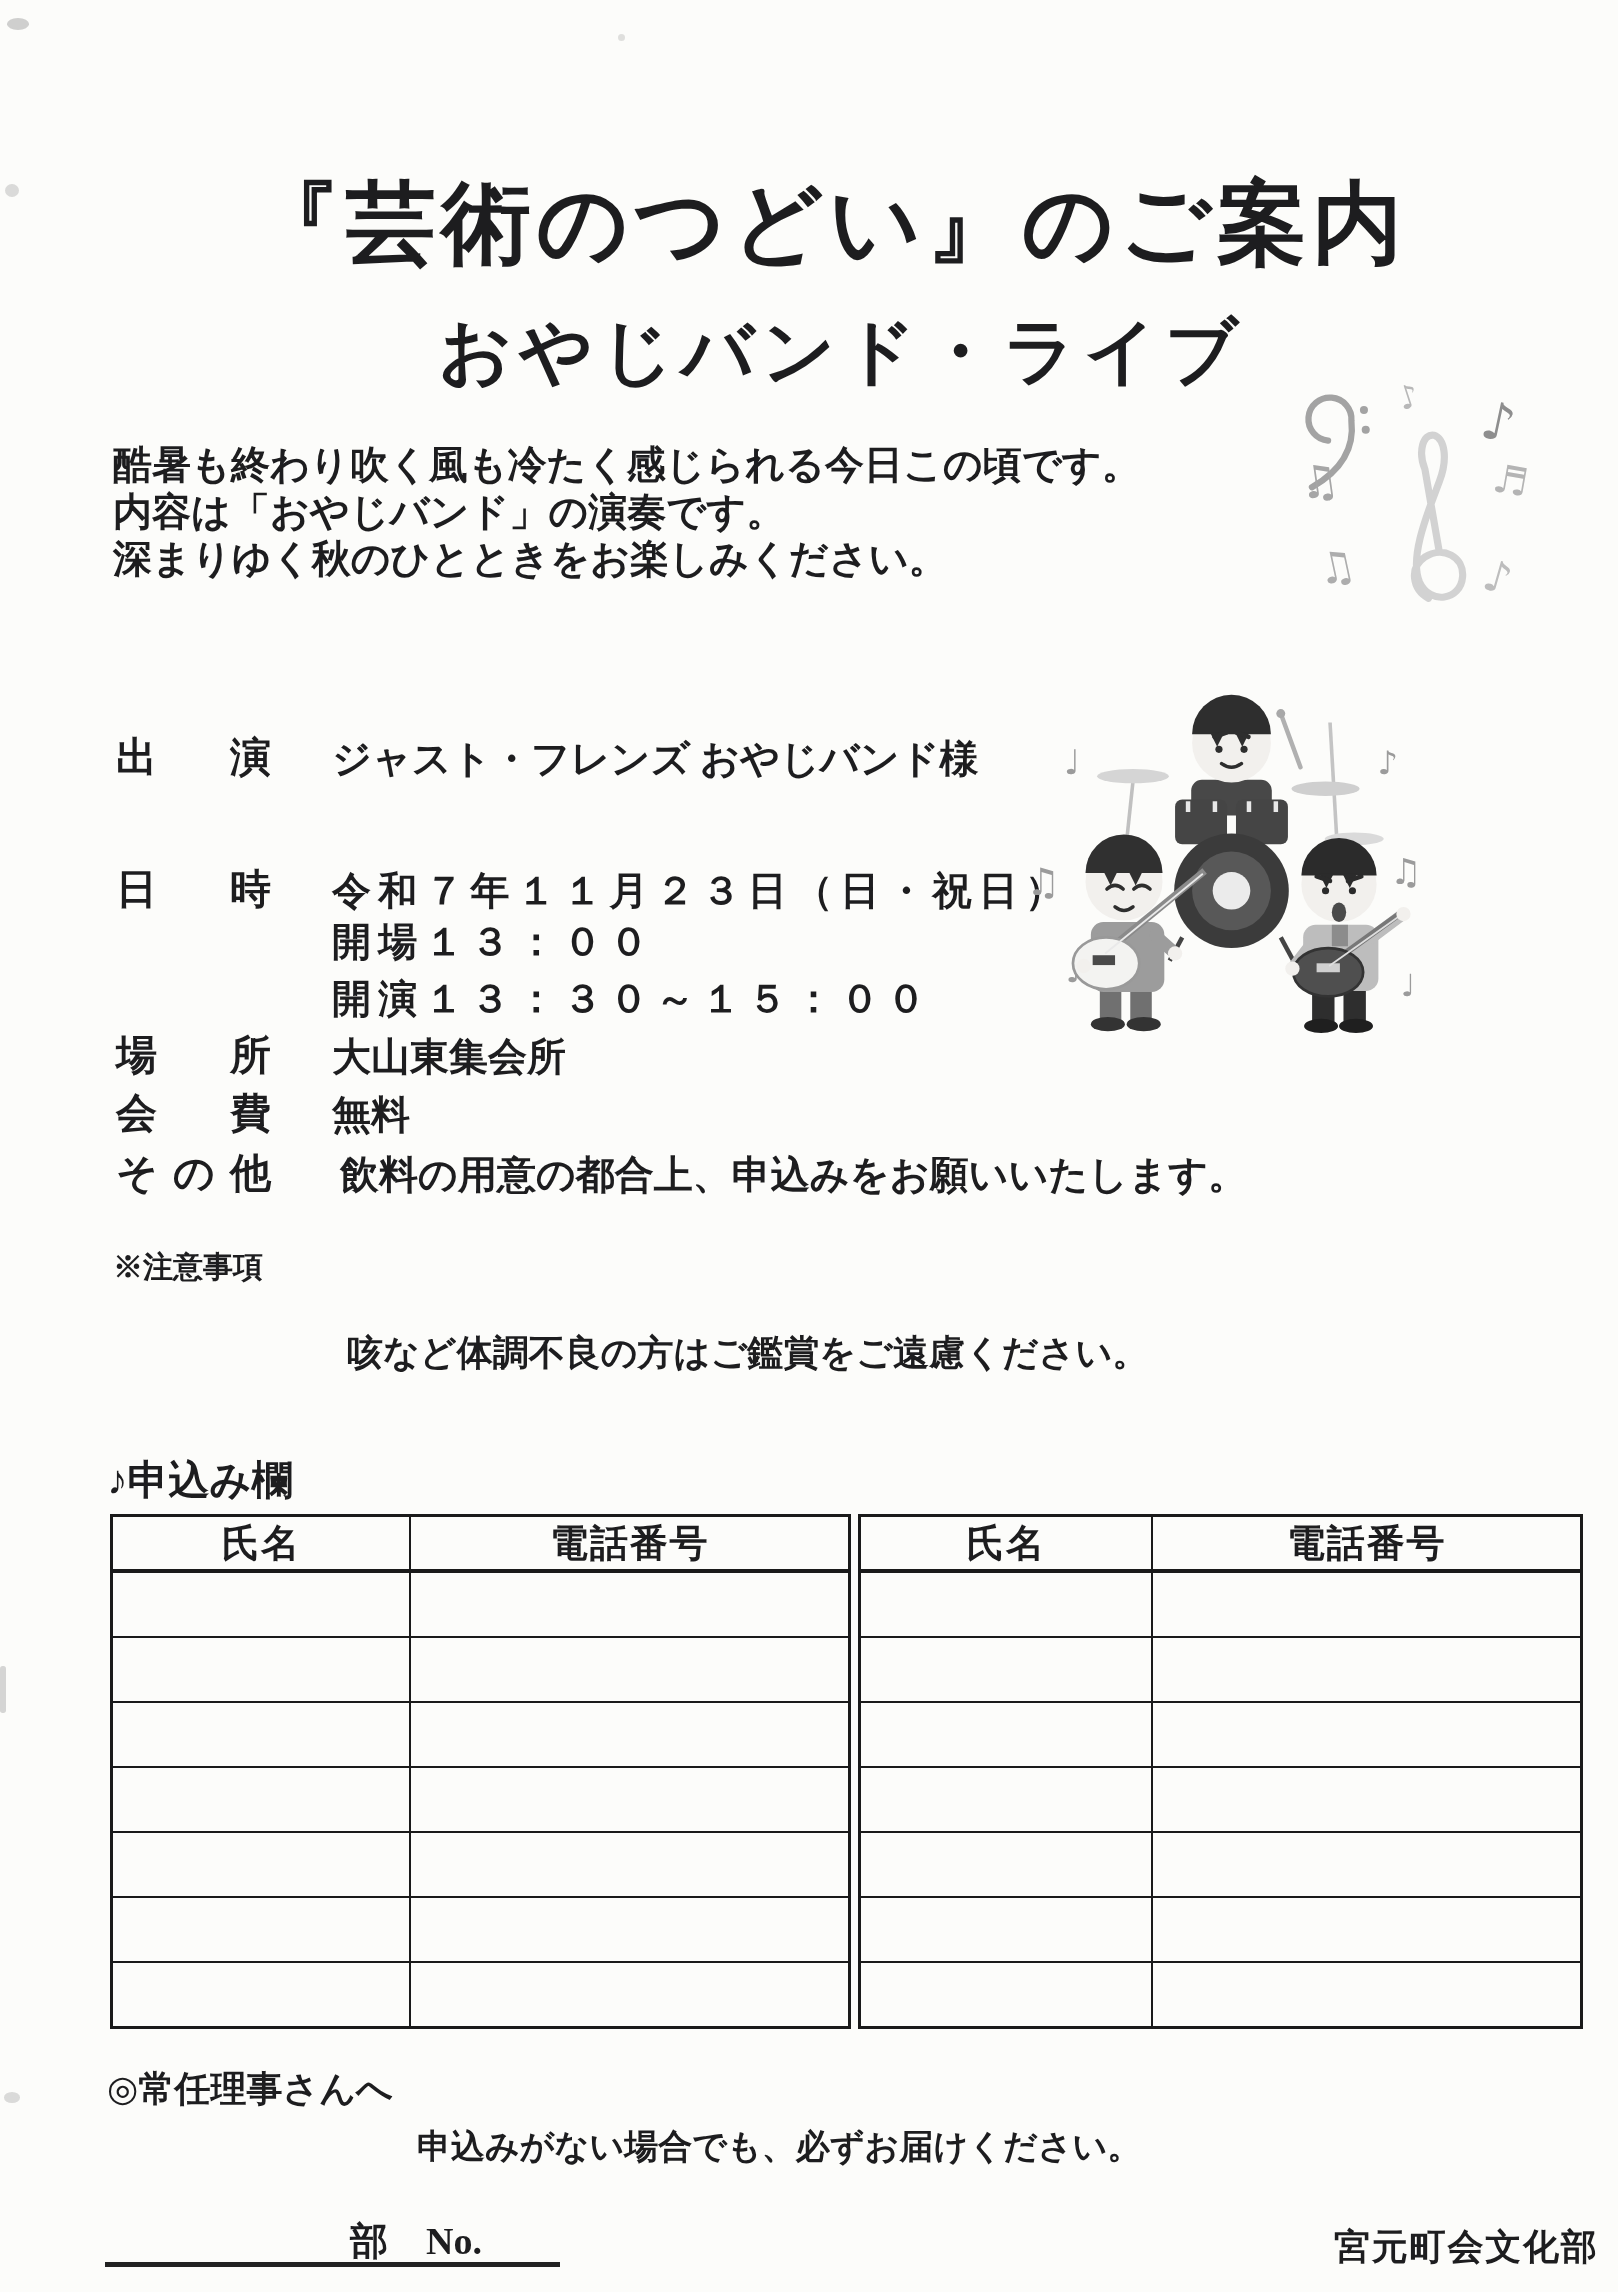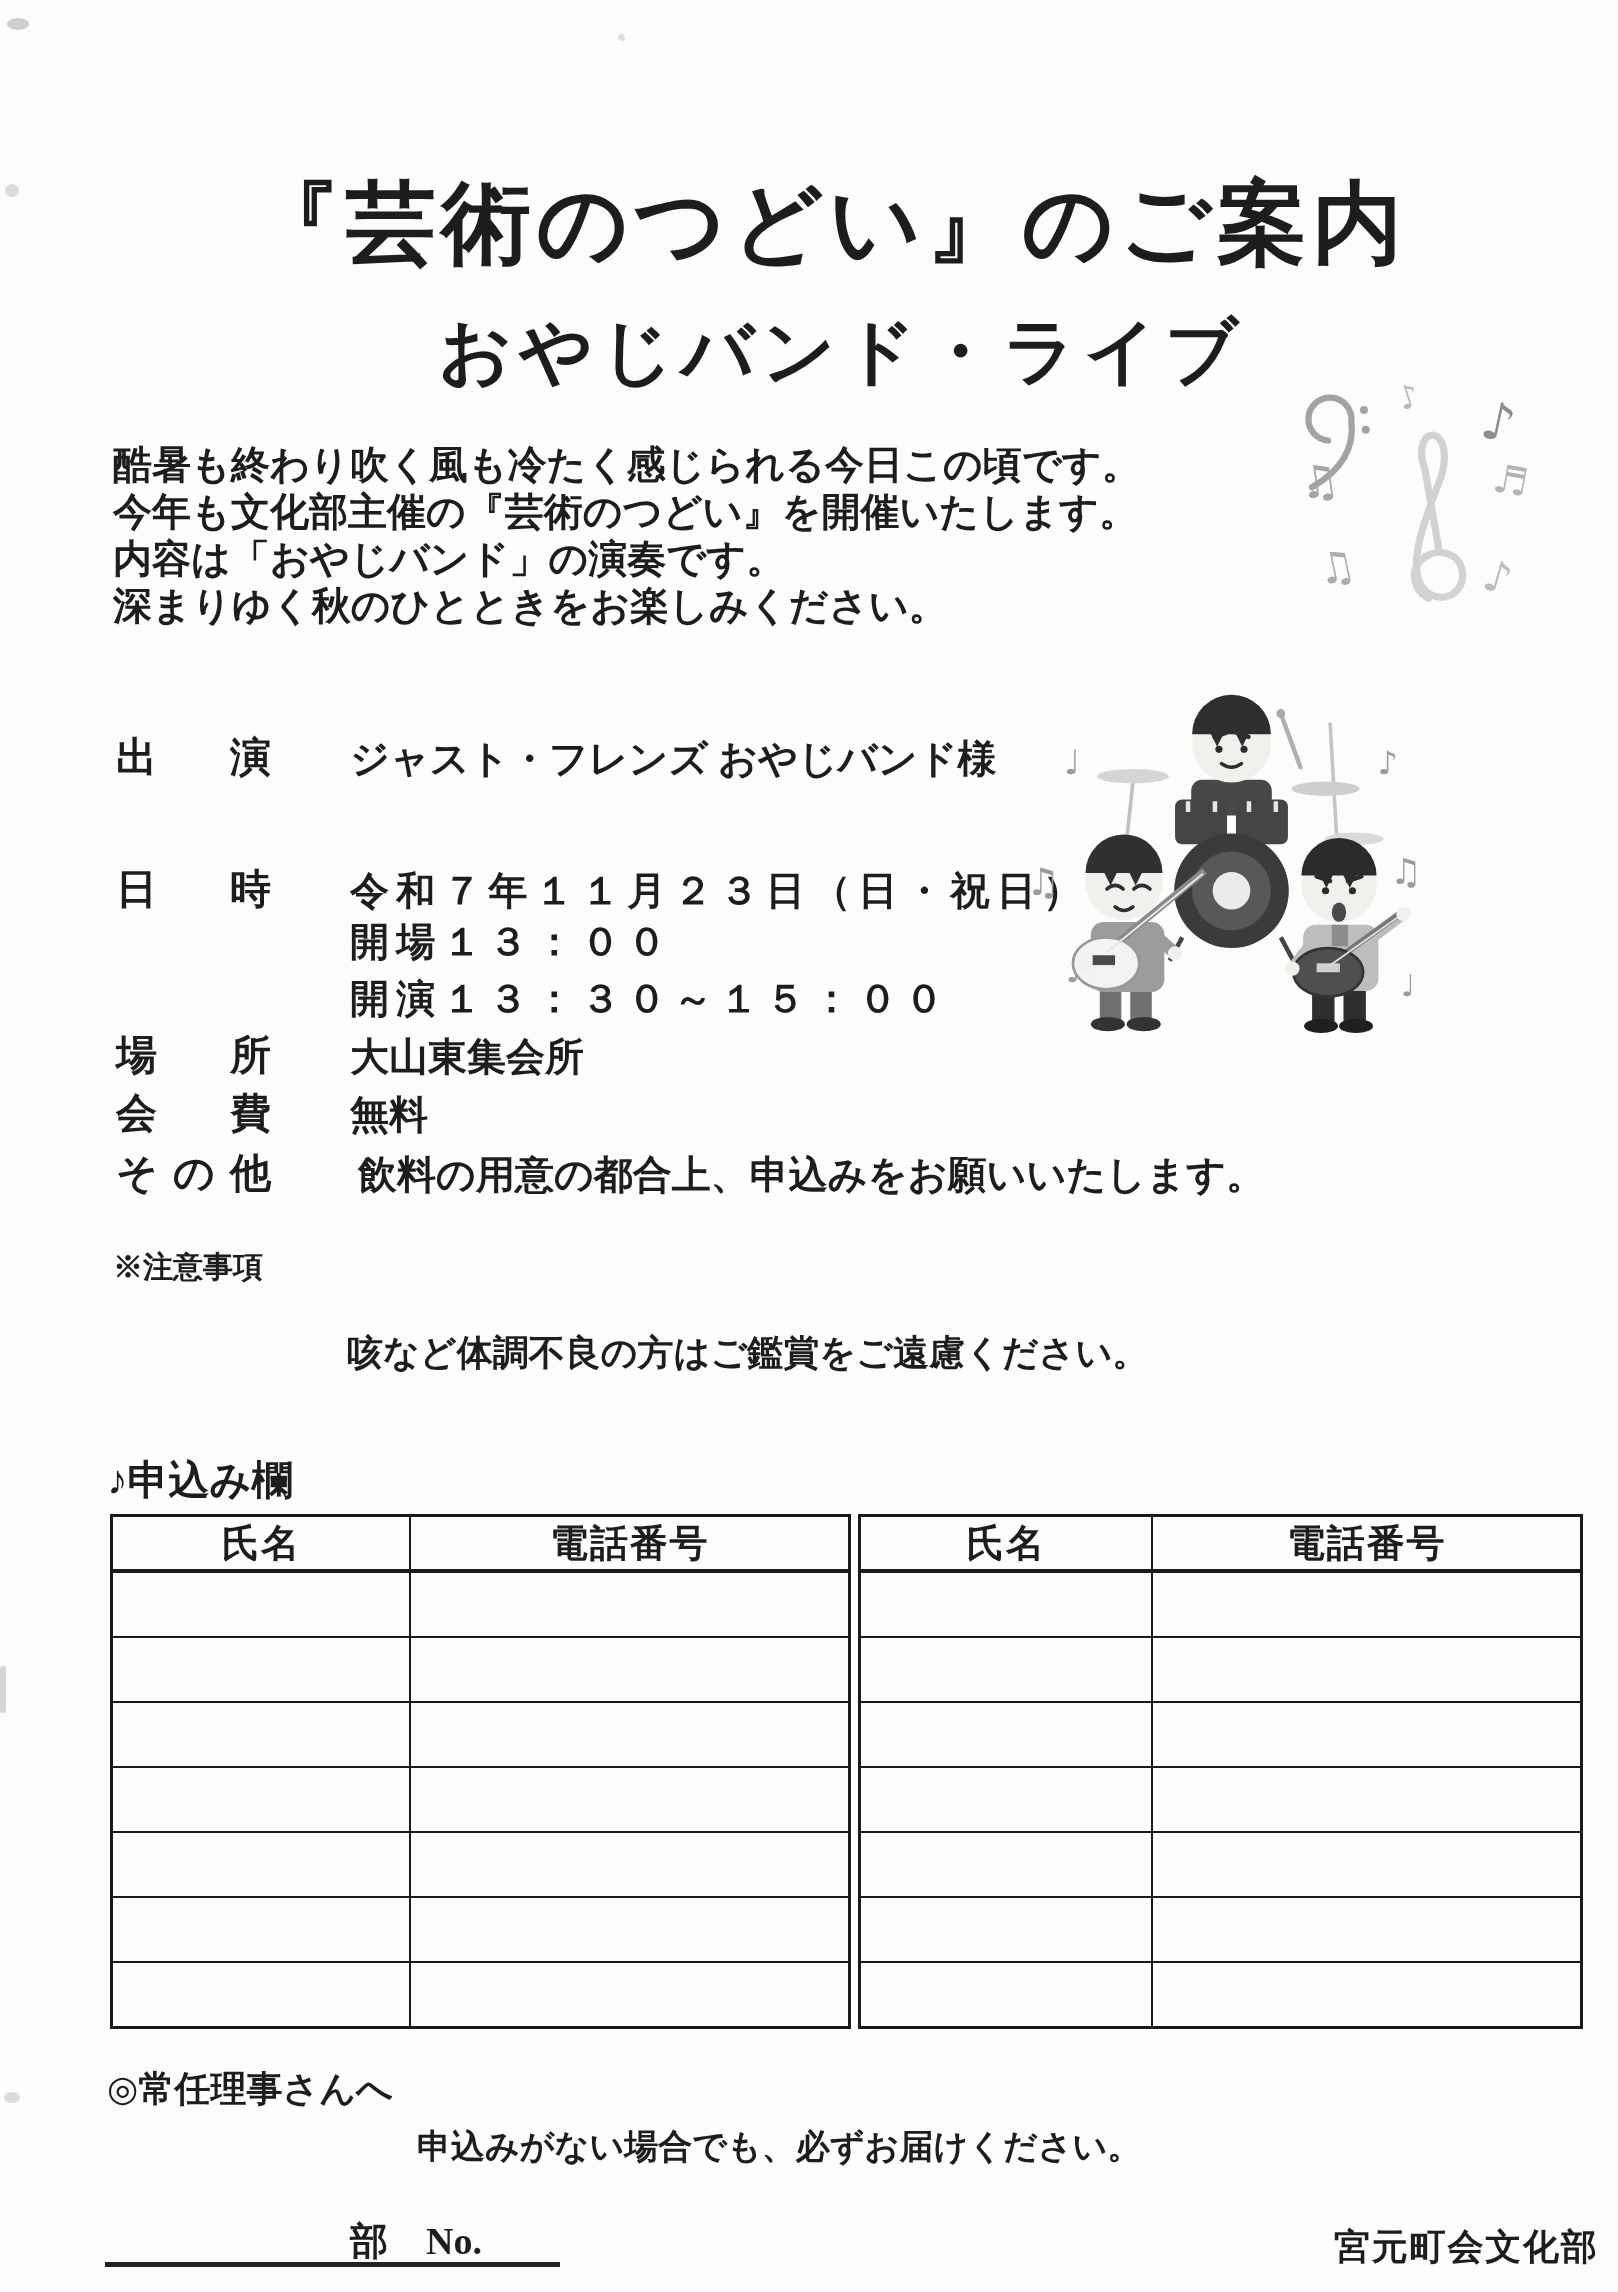--- a/index.html
+++ b/index.html
@@ -16,21 +16,21 @@
          text-align:center;font-size:90px;letter-spacing:5.4px;white-space:nowrap;}
   .subtitle{top:304px;left:0;width:1596px;padding-left:88px;box-sizing:border-box;
             text-align:center;font-size:72px;letter-spacing:7.2px;white-space:nowrap;}
 
   
   .intro{top:441px;left:113px;font-size:39px;line-height:47px;white-space:nowrap;}
 
   
   .dlabel{position:absolute;left:116px;width:155px;font-size:41px;
           text-align:justify;text-align-last:justify;white-space:normal;}
-  .dvalue{position:absolute;left:350px;font-size:39px;white-space:nowrap;}
+  .dvalue{position:absolute;left:332px;font-size:39px;white-space:nowrap;}
   .spread{letter-spacing:7.2px;}
   .r-cast{top:730px;}  .v-cast{top:732px;}
   .r-date{top:862px;}  .v-date{top:864px;}
   .v-open{top:915px;} .v-start{top:972px;}
   .r-place{top:1028px;} .v-place{top:1030px;}
   .r-fee{top:1086px;}   .v-fee{top:1088px;}
   .r-other{top:1146px;} .v-other{top:1148px;margin-left:8px;}
 
   
   .notice-h{top:1247px;left:113px;font-size:30px;}
@@ -107,21 +107,20 @@
     <span class="wm-n0">♪</span>
     <span class="wm-n1">♫</span>
     <span class="wm-n2">♬</span>
     <span class="wm-n3">♫</span>
     <span class="wm-n4">♪</span>
     <span class="wm-n5">♪</span>
   </div>
 
   <div class="abs intro">
     <div>酷暑も終わり吹く風も冷たく感じられる今日この頃です。</div>
-    <div>今年も文化部主催の『芸術のつどい』を開催いたします。</div>
     <div>内容は「おやじバンド」の演奏です。</div>
     <div>深まりゆく秋のひとときをお楽しみください。</div>
   </div>
 
   <div class="dlabel r-cast">出演</div>
   <div class="dvalue v-cast">ジャスト・フレンズ おやじバンド様</div>
 
   <div class="dlabel r-date">日時</div>
   <div class="dvalue v-date spread">令和７年１１月２３日（日・祝日）</div>
   <div class="dvalue v-open spread">開場１３：００</div>

